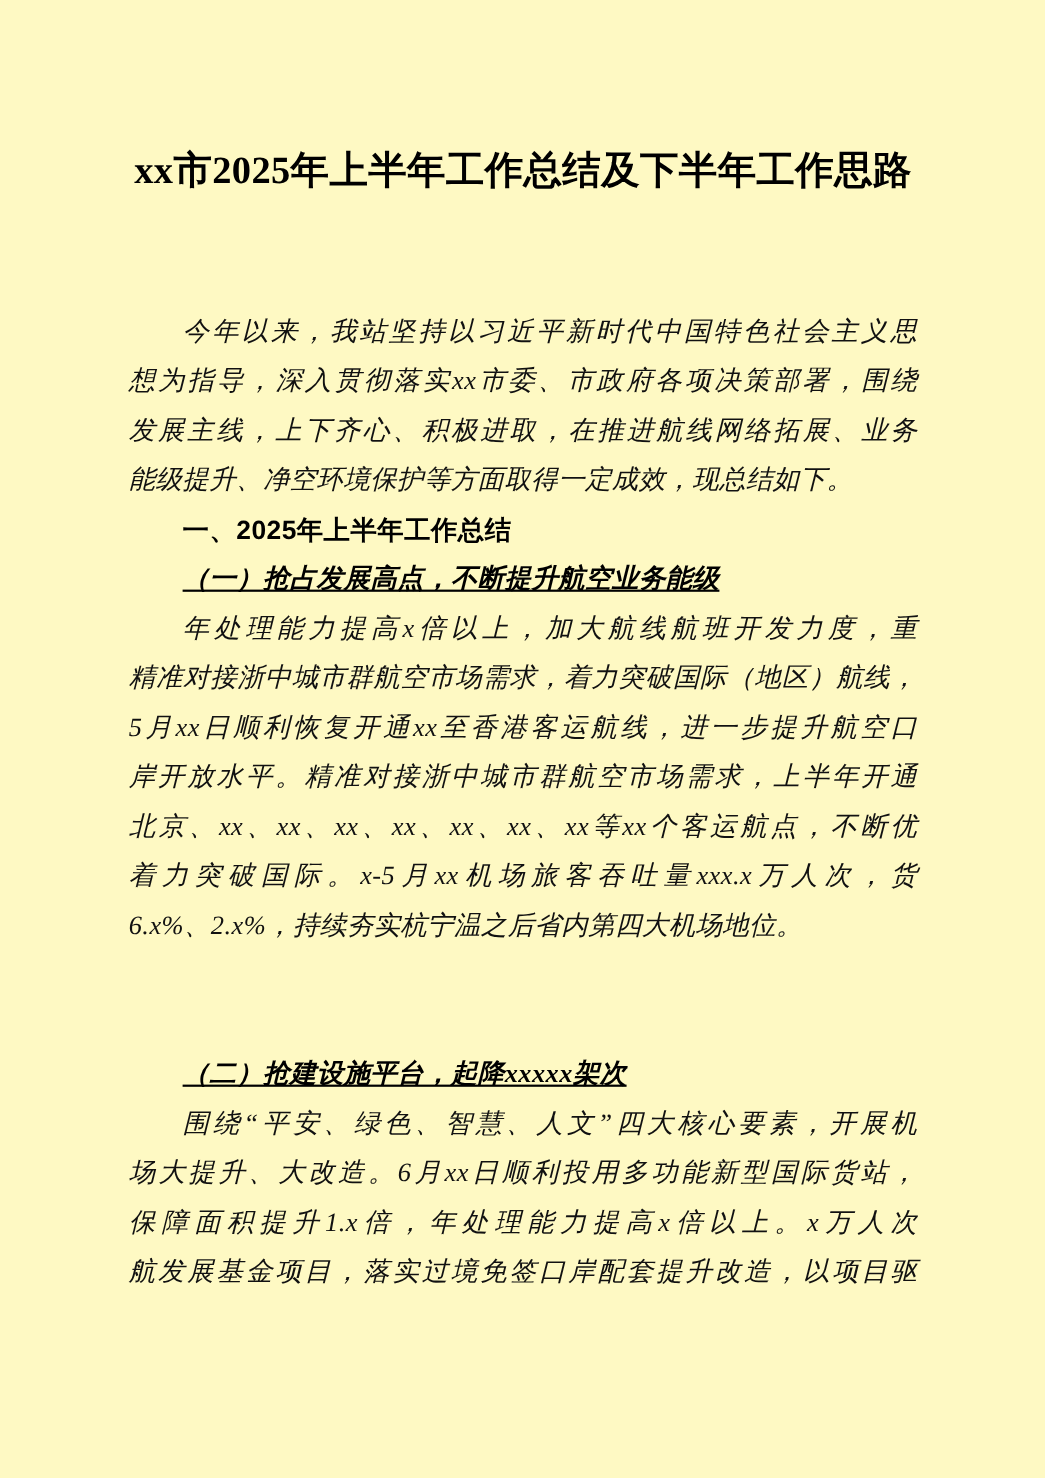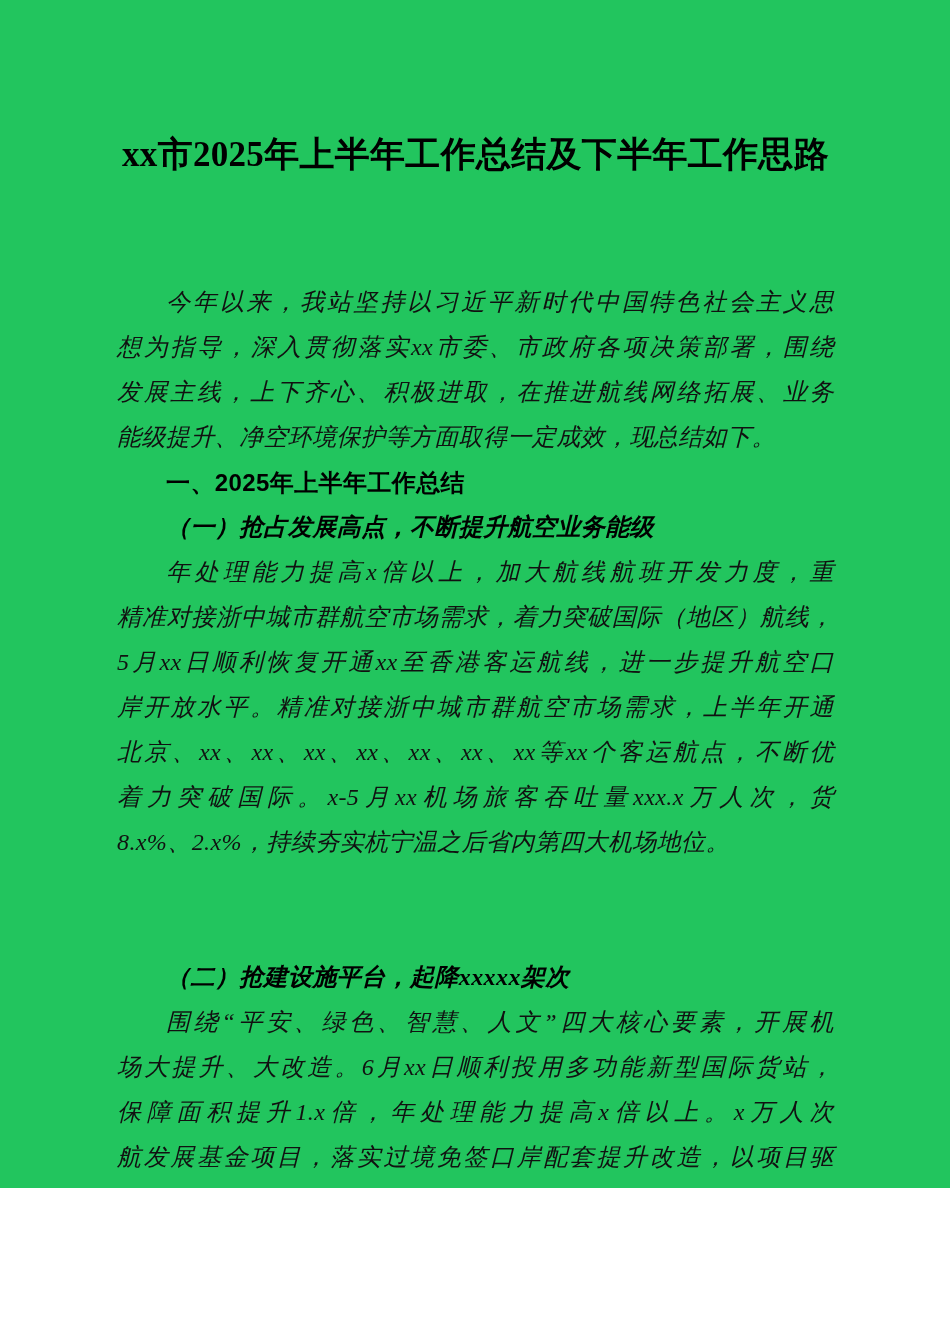--- a/index.html
+++ b/index.html
@@ -14,22 +14,22 @@
     overflow: hidden;
     font-family: "Liberation Serif", "DejaVu Serif", serif;
     color: #000000;
   }
 
   .page {
     position: absolute;
     left: 0;
     top: 0;
     width: 950px;
-    height: 1188px;
-    background: #22c55e;
+    height: 1344px;
+    background: #fef9c3;
     box-sizing: border-box;
   }
 
   .content {
     position: absolute;
     left: 117px;
     top: 0;
     width: 717px;
   }
 
@@ -74,20 +74,21 @@
     font-family: "Liberation Sans", "DejaVu Sans", sans-serif;
     font-weight: bold;
     font-style: normal;
     color: #000;
     text-indent: 49px;
   }
   .line.hkai {
     font-weight: bold;
     color: #000;
     text-indent: 49px;
+    text-decoration: underline;
   }
 
   
   .line.just {
     white-space: normal;
     text-align: justify;
     text-align-last: justify;
   }
 </style>
 </head>
@@ -113,21 +114,21 @@
       <span class="line hkai">（一）抢占发展高点，不断提升航空业务能级</span>
     </div>
 
     <div class="block" style="top:550px;">
       <span class="line lead just">年处理能力提高x倍以上，加大航线航班开发力度，重</span>
       <span class="line just">精准对接浙中城市群航空市场需求，着力突破国际（地区）航线，</span>
       <span class="line just">5月xx日顺利恢复开通xx至香港客运航线，进一步提升航空口</span>
       <span class="line just">岸开放水平。精准对接浙中城市群航空市场需求，上半年开通</span>
       <span class="line just">北京、xx、xx、xx、xx、xx、xx、xx等xx个客运航点，不断优</span>
       <span class="line just">着力突破国际。x-5月xx机场旅客吞吐量xxx.x万人次，货</span>
-      <span class="line">8.x%、2.x%，持续夯实杭宁温之后省内第四大机场地位。</span>
+      <span class="line">6.x%、2.x%，持续夯实杭宁温之后省内第四大机场地位。</span>
     </div>
 
     <div class="block" style="top:955px;">
       <span class="line hkai">（二）抢建设施平台，起降xxxxx架次</span>
     </div>
 
     <div class="block" style="top:1000px;">
       <span class="line lead just">围绕“平安、绿色、智慧、人文”四大核心要素，开展机</span>
       <span class="line just">场大提升、大改造。6月xx日顺利投用多功能新型国际货站，</span>
       <span class="line just">保障面积提升1.x倍，年处理能力提高x倍以上。x万人次</span>

